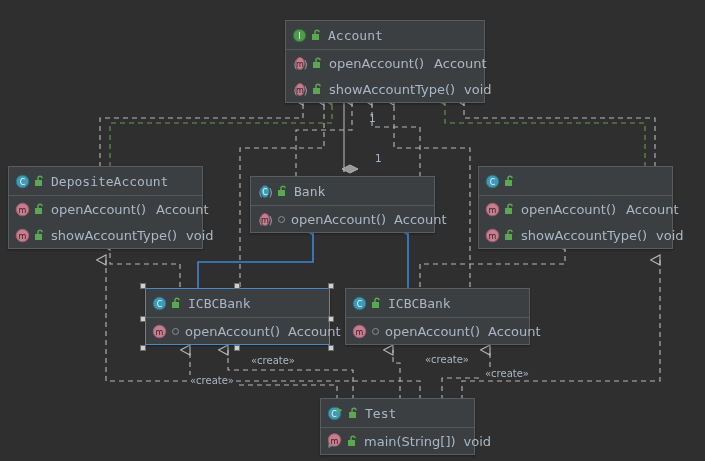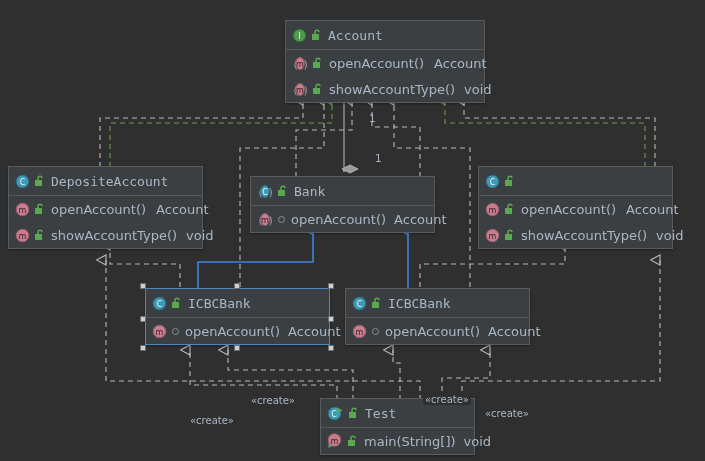--- a/index.html
+++ b/index.html
@@ -59,21 +59,21 @@
     position:absolute;width:6px;height:6px;
     background:#cfcfcf;border:1px solid #6b6e70;
     box-sizing:border-box;z-index:9;
   }
 
   
   .elabel{
     position:absolute;
     font-family:"DejaVu Sans","Liberation Sans",sans-serif;
     font-size:10px;color:#a9b7c6;
-    background:#2f2f2f;padding:0 2px;white-space:nowrap;z-index:6;margin-top:40px;
+    background:#2f2f2f;padding:0 2px;white-space:nowrap;z-index:6;
   }
   .mult{
     position:absolute;
     font-family:"DejaVu Sans","Liberation Sans",sans-serif;
     font-size:10.5px;color:#a9b7c6;z-index:6;
   }
 </style>
 </head>
 <body>
 

